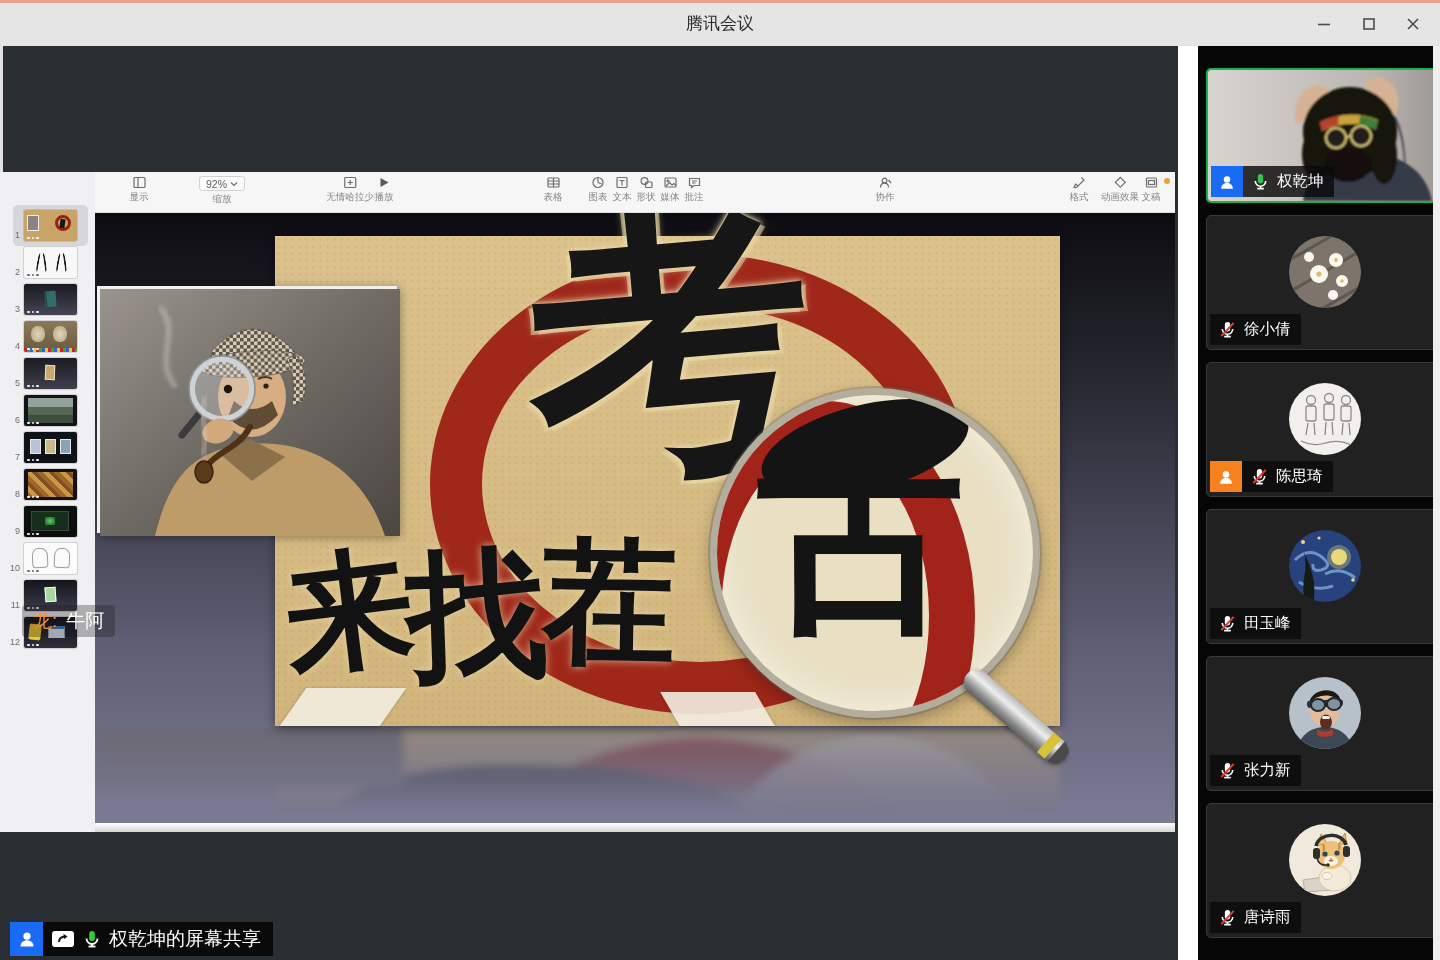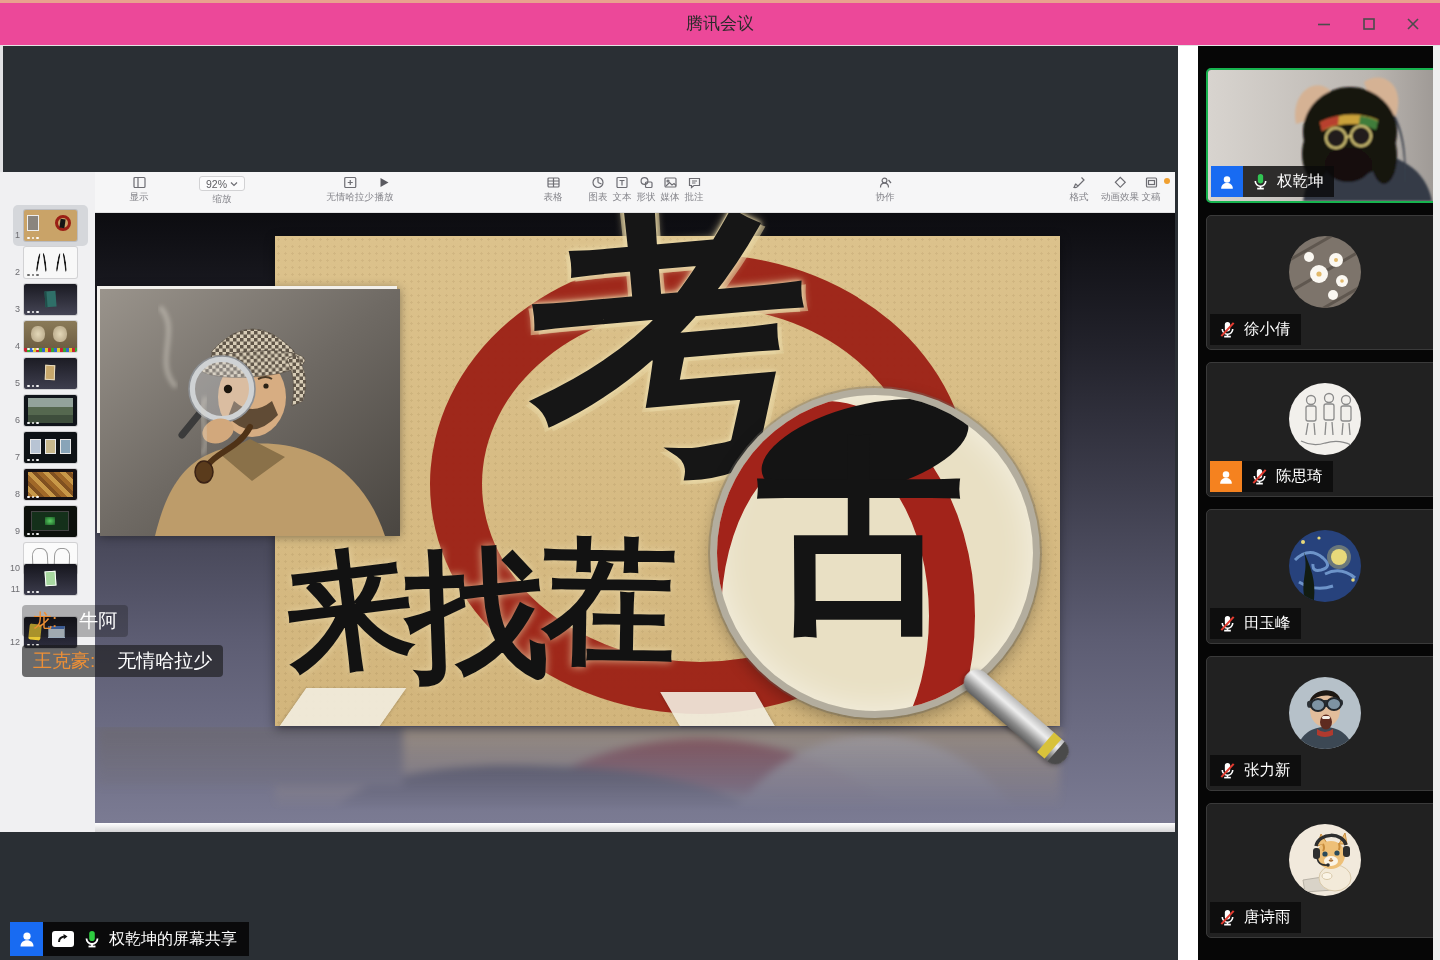--- a/index.html
+++ b/index.html
@@ -1,21 +1,21 @@
 <!DOCTYPE html>
 <html><head>
 <meta charset="utf-8">
 <style>
   html,body{margin:0;padding:0;background:#000;}
   *{box-sizing:border-box;font-family:"Liberation Sans","DejaVu Sans",sans-serif;}
   #stage{position:relative;width:1440px;height:960px;overflow:hidden;background:#fff;}
   .abs{position:absolute;}
 
   
-  #titlebar{left:0;top:0;width:1440px;height:46px;background:#ec4899;border-bottom:1px solid #e3e3e3;}
+  #titlebar{left:0;top:0;width:1440px;height:46px;background:#e5e5e5;border-bottom:1px solid #e3e3e3;}
   #titlebar .topstrip{left:0;top:0;width:1440px;height:3px;}
   #titlebar .title{left:0;top:0;width:1440px;height:46px;display:flex;align-items:center;justify-content:center;font-size:17px;color:#2b2b2b;}
   .winbtn{top:12px;width:30px;height:24px;display:flex;align-items:center;justify-content:center;cursor:default;}
   .winbtn svg{stroke:#4c4c4c;stroke-width:1.6;fill:none;}
 
   
   #share{left:0;top:46px;width:1178px;height:914px;background:#2a2f34;overflow:hidden;}
   #wps-edge{left:0;top:0;width:3px;height:786px;background:#e2e2e4;}
 
   
@@ -70,28 +70,28 @@
   #refl{left:0;top:514px;width:1080px;height:95px;z-index:1;opacity:.42;filter:blur(4px);
     -webkit-mask-image:linear-gradient(#000,transparent 88%);mask-image:linear-gradient(#000,transparent 88%);}
   #refl .rslide{position:absolute;left:180px;top:0;width:785px;height:490px;background:#d0b47d;transform:translateY(490px) scaleY(-1);transform-origin:top;}
   #refl .rslide .ring{opacity:.9;}
   .rblob{position:absolute;background:#191919;border-radius:45%;}
   #refl .rphoto{position:absolute;left:2px;top:0;width:306px;height:60px;background:#6e6862;transform:scaleY(-1);}
 
   
   .chatmsg{z-index:50;height:32px;display:flex;align-items:center;padding:0 11px;border-radius:4px;background:rgba(24,24,24,.62);font-size:19px;white-space:nowrap;}
   .chatmsg .cname{color:#ee8f35;}
-  .chatmsg .ctext{color:#fff;margin-left:22px;}
+  .chatmsg .ctext{color:#fff;margin-left:9px;}
   .chatmsg.faint{background:rgba(24,24,24,.30);}
 
   
   #banner{left:10px;top:876px;height:34px;display:flex;z-index:60;}
   .badge{width:33px;height:34px;display:flex;align-items:center;justify-content:center;flex:none;}
   .badge.blue{background:#186bf2;}
-  #banner .bbar{display:flex;align-items:center;gap:7px;background:rgba(8,8,8,.92);color:#fff;font-size:16px;padding:0 12px 0 8px;}
+  #banner .bbar{display:flex;align-items:center;gap:7px;background:rgba(8,8,8,.92);color:#fff;font-size:19px;padding:0 12px 0 8px;}
 
   
   #sidebar{left:1198px;top:46px;width:262px;height:914px;background:#060606;}
   .tile{position:absolute;left:8px;width:237px;height:135px;background:#212121;border:1px solid #3a3a3a;border-radius:5px;overflow:hidden;}
   .tile.speaking{border:2px solid #17b34f;}
   .avatar{position:absolute;left:50%;top:20px;transform:translateX(-50%);width:72px;height:72px;border-radius:50%;overflow:hidden;}
   .namebar{position:absolute;left:3px;bottom:4px;display:flex;align-items:stretch;height:31px;}
   .nbinner{display:flex;align-items:center;gap:7px;background:rgba(10,10,10,.82);padding:0 10px 0 8px;color:#fff;font-size:15.5px;white-space:nowrap;}
   .nb-badge{width:32px;height:31px;display:flex;align-items:center;justify-content:center;flex:none;}
   #scrolltrack{left:1433px,;left:1433px;top:46px;width:7px;height:914px;background:#efefef;}
@@ -351,21 +351,21 @@
         <div class="thumb" style="background:#fbfbfb">
           <div style="position:absolute;left:8px;top:5px;width:16px;height:20px;border:1px solid #9a9a9a;border-radius:40% 40% 20% 20%;transform:rotate(-3deg)"></div>
           <div style="position:absolute;left:30px;top:5px;width:16px;height:20px;border:1px solid #9a9a9a;border-radius:40% 40% 20% 20%;transform:rotate(2deg)"></div>
           <div class="tdots dk">
               <i></i>
               <i></i>
               <i></i>
             </div>
         </div>
       </div>
-      <div class="trow" style="top:392px">
+      <div class="trow" style="top:408px">
         <span class="tnum">11</span>
         <div class="thumb" style="background:linear-gradient(#15151d,#3c3c4c)">
           <div style="position:absolute;left:21px;top:7px;width:11px;height:15px;background:#a8d8a0;border:1px solid #fff;transform:rotate(-4deg)"></div>
           <div class="tdots">
               <i></i>
               <i></i>
               <i></i>
             </div>
         </div>
       </div>
@@ -458,24 +458,20 @@
         </svg>
       </div>
     </div>
 
     <div class="abs" id="statusbar"></div>
 
     <div class="abs chatmsg faint" style="left:22px;top:559px">
       <span class="cname">龙:</span>
       <span class="ctext">牛阿</span>
     </div>
-    <div class="abs chatmsg" style="left:22px;top:599px">
-      <span class="cname">王克豪:</span>
-      <span class="ctext">无情哈拉少</span>
-    </div>
 
     <div class="abs" id="banner">
       <div class="badge blue">
         <svg width="20" height="20" viewBox="0 0 20 20">
           <circle cx="10" cy="7.2" r="3.6" fill="#fff"></circle>
             <path d="M3.5,17.5 c0-4.2 3-6.3 6.5-6.3 s6.5,2.1 6.5,6.3 z" fill="#fff"></path>
         </svg>
       </div>
       <div class="bbar">
         <svg width="24" height="20" viewBox="0 0 24 20">

